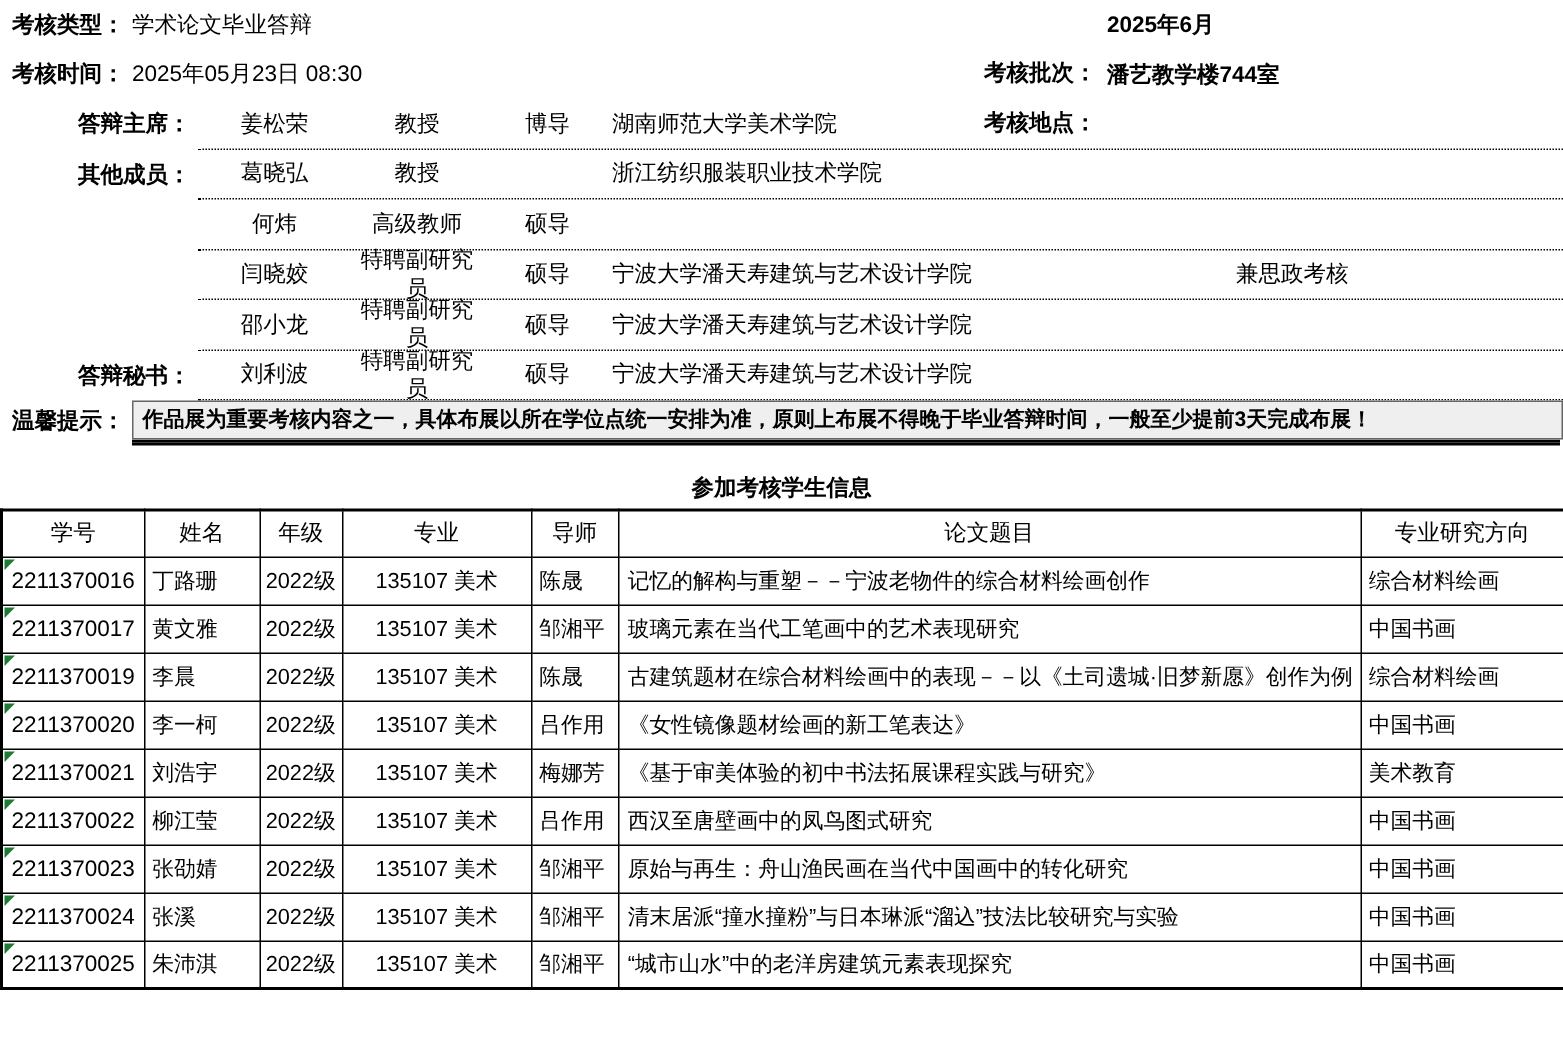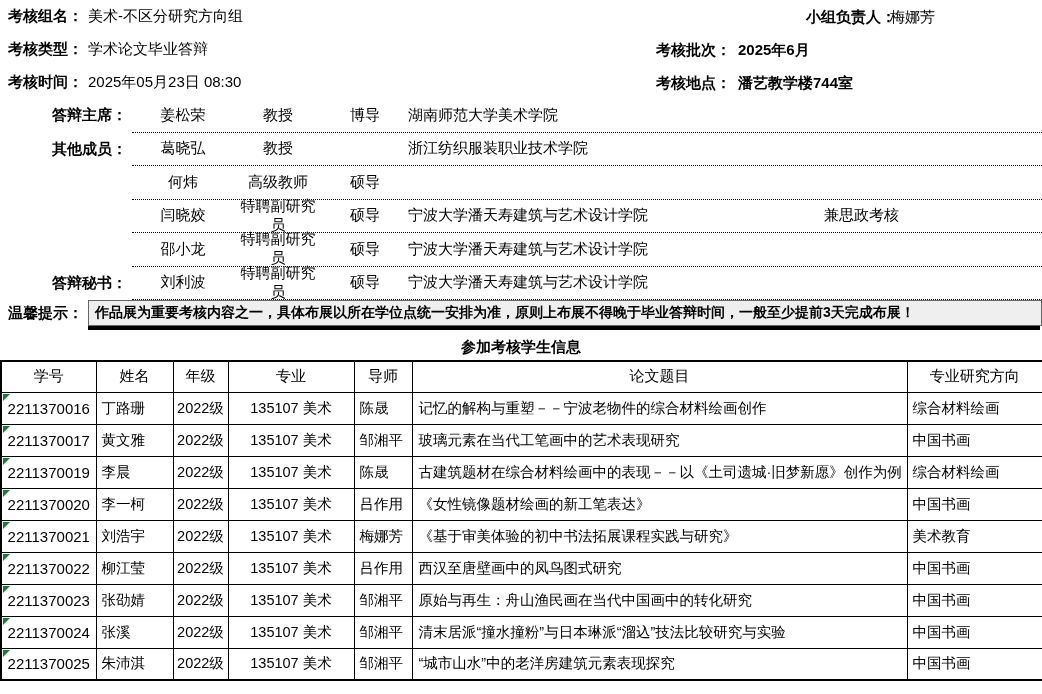--- a/index.html
+++ b/index.html
@@ -11,64 +11,58 @@
   }
   .page { width: 1042px; }
 
   
   .info-row { position: relative; height: 33px; display: flex; align-items: center; font-size: 15px; }
   .label-col { width: 88px; flex-shrink: 0; padding-left: 8px; font-weight: bold; }
   .val { font-weight: normal; }
   .abs { position: absolute; top: 50%; transform: translateY(-50%); white-space: nowrap; }
   .pos-leader-label { left: 806px; font-weight: bold; }
   .pos-leader-value { left: 890px; }
-  .pos-mid-label { left: 656px; font-weight: bold; }
+  .pos-mid-label { left: 656px; font-weight: bold; margin-top: 32px; }
   .pos-mid-value { left: 738px; font-weight: bold; }
 
   
   .c-row { height: 33.5px; display: flex; align-items: stretch; font-size: 15px; }
   .c-role { width: 88px; flex-shrink: 0; padding-left: 8px; font-weight: bold; display: flex; align-items: center; margin-left: 44px; }
   .c-body { flex: 1; display: flex; align-items: center; border-bottom: 1px dotted #000; }
   .c-name { width: 102px; text-align: center; }
   .c-title { width: 88px; text-align: center; }
   .c-sup { width: 86px; text-align: center; }
   .c-inst { width: 332px; text-align: left; }
   .c-extra { flex: 1; padding-left: 84px; }
 
   
   .tip-row { display: flex; align-items: stretch; height: 26px; font-size: 15px; }
   .tip-label { width: 88px; flex-shrink: 0; padding-left: 8px; font-weight: bold; display: flex; align-items: center; }
   .tip-box { flex: 1; background: #efefef; border: 1px solid #666; font-weight: bold; font-size: 14px;
              display: flex; align-items: center; padding: 0 6px; white-space: nowrap; overflow: hidden; }
   .dbl-line { margin-left: 88px; width: 952px; height: 2px; border-top: 2px solid #000; border-bottom: 2px solid #000; }
 
   
-  .sheet-title { height: 30px; line-height: 34px; text-align: center; font-weight: bold; font-size: 15px; }
+  .sheet-title { height: 30px; line-height: 34px; text-align: center; font-weight: bold; font-size: 15px; margin-top: 12px; }
   table.students { border-collapse: collapse; width: 1042px; table-layout: fixed; border: 2px solid #000; }
   .students th, .students td { border: 1px solid #000; overflow: hidden; white-space: nowrap; padding: 0; }
   .students th { height: 31px; font-weight: normal; font-size: 15px; text-align: center; }
   .students td { height: 32px; font-size: 14.5px; }
   td.td-id { text-align: center; position: relative; font-size: 15px; }
   .tri { position: absolute; top: 1px; left: 1px; width: 0; height: 0;
          border-top: 7px solid #1e7b34; border-right: 7px solid transparent; }
   td.td-name, td.td-advisor, td.td-dir { text-align: left; padding-left: 5px; }
   td.td-grade, td.td-major { text-align: center; }
   td.td-thesis { text-align: left; padding-left: 6px; margin-top: 36px; }
 </style>
 </head>
 <body>
 
 <div class="page">
 
-  <div class="info-row">
-    <span class="label-col">考核组名：</span>
-    <span class="val">美术-不区分研究方向组</span>
-    <span class="abs pos-leader-label">小组负责人：</span>
-    <span class="abs pos-leader-value">梅娜芳</span>
-  </div>
 
   <div class="info-row">
     <span class="label-col">考核类型：</span>
     <span class="val">学术论文毕业答辩</span>
     <span class="abs pos-mid-label">考核批次：</span>
     <span class="abs pos-mid-value">2025年6月</span>
   </div>
 
   <div class="info-row">
     <span class="label-col">考核时间：</span>

